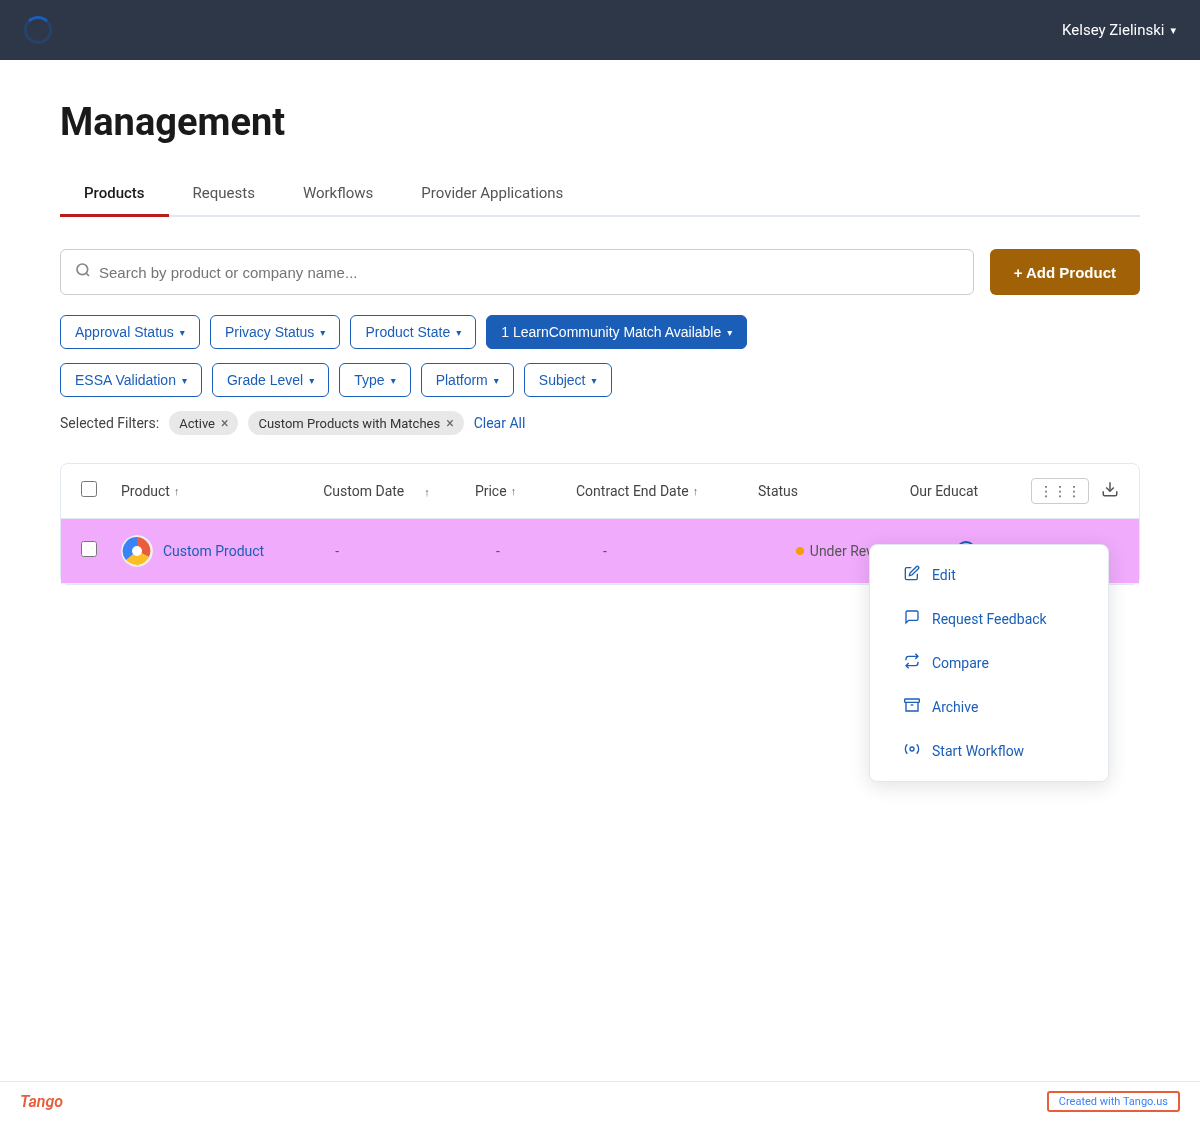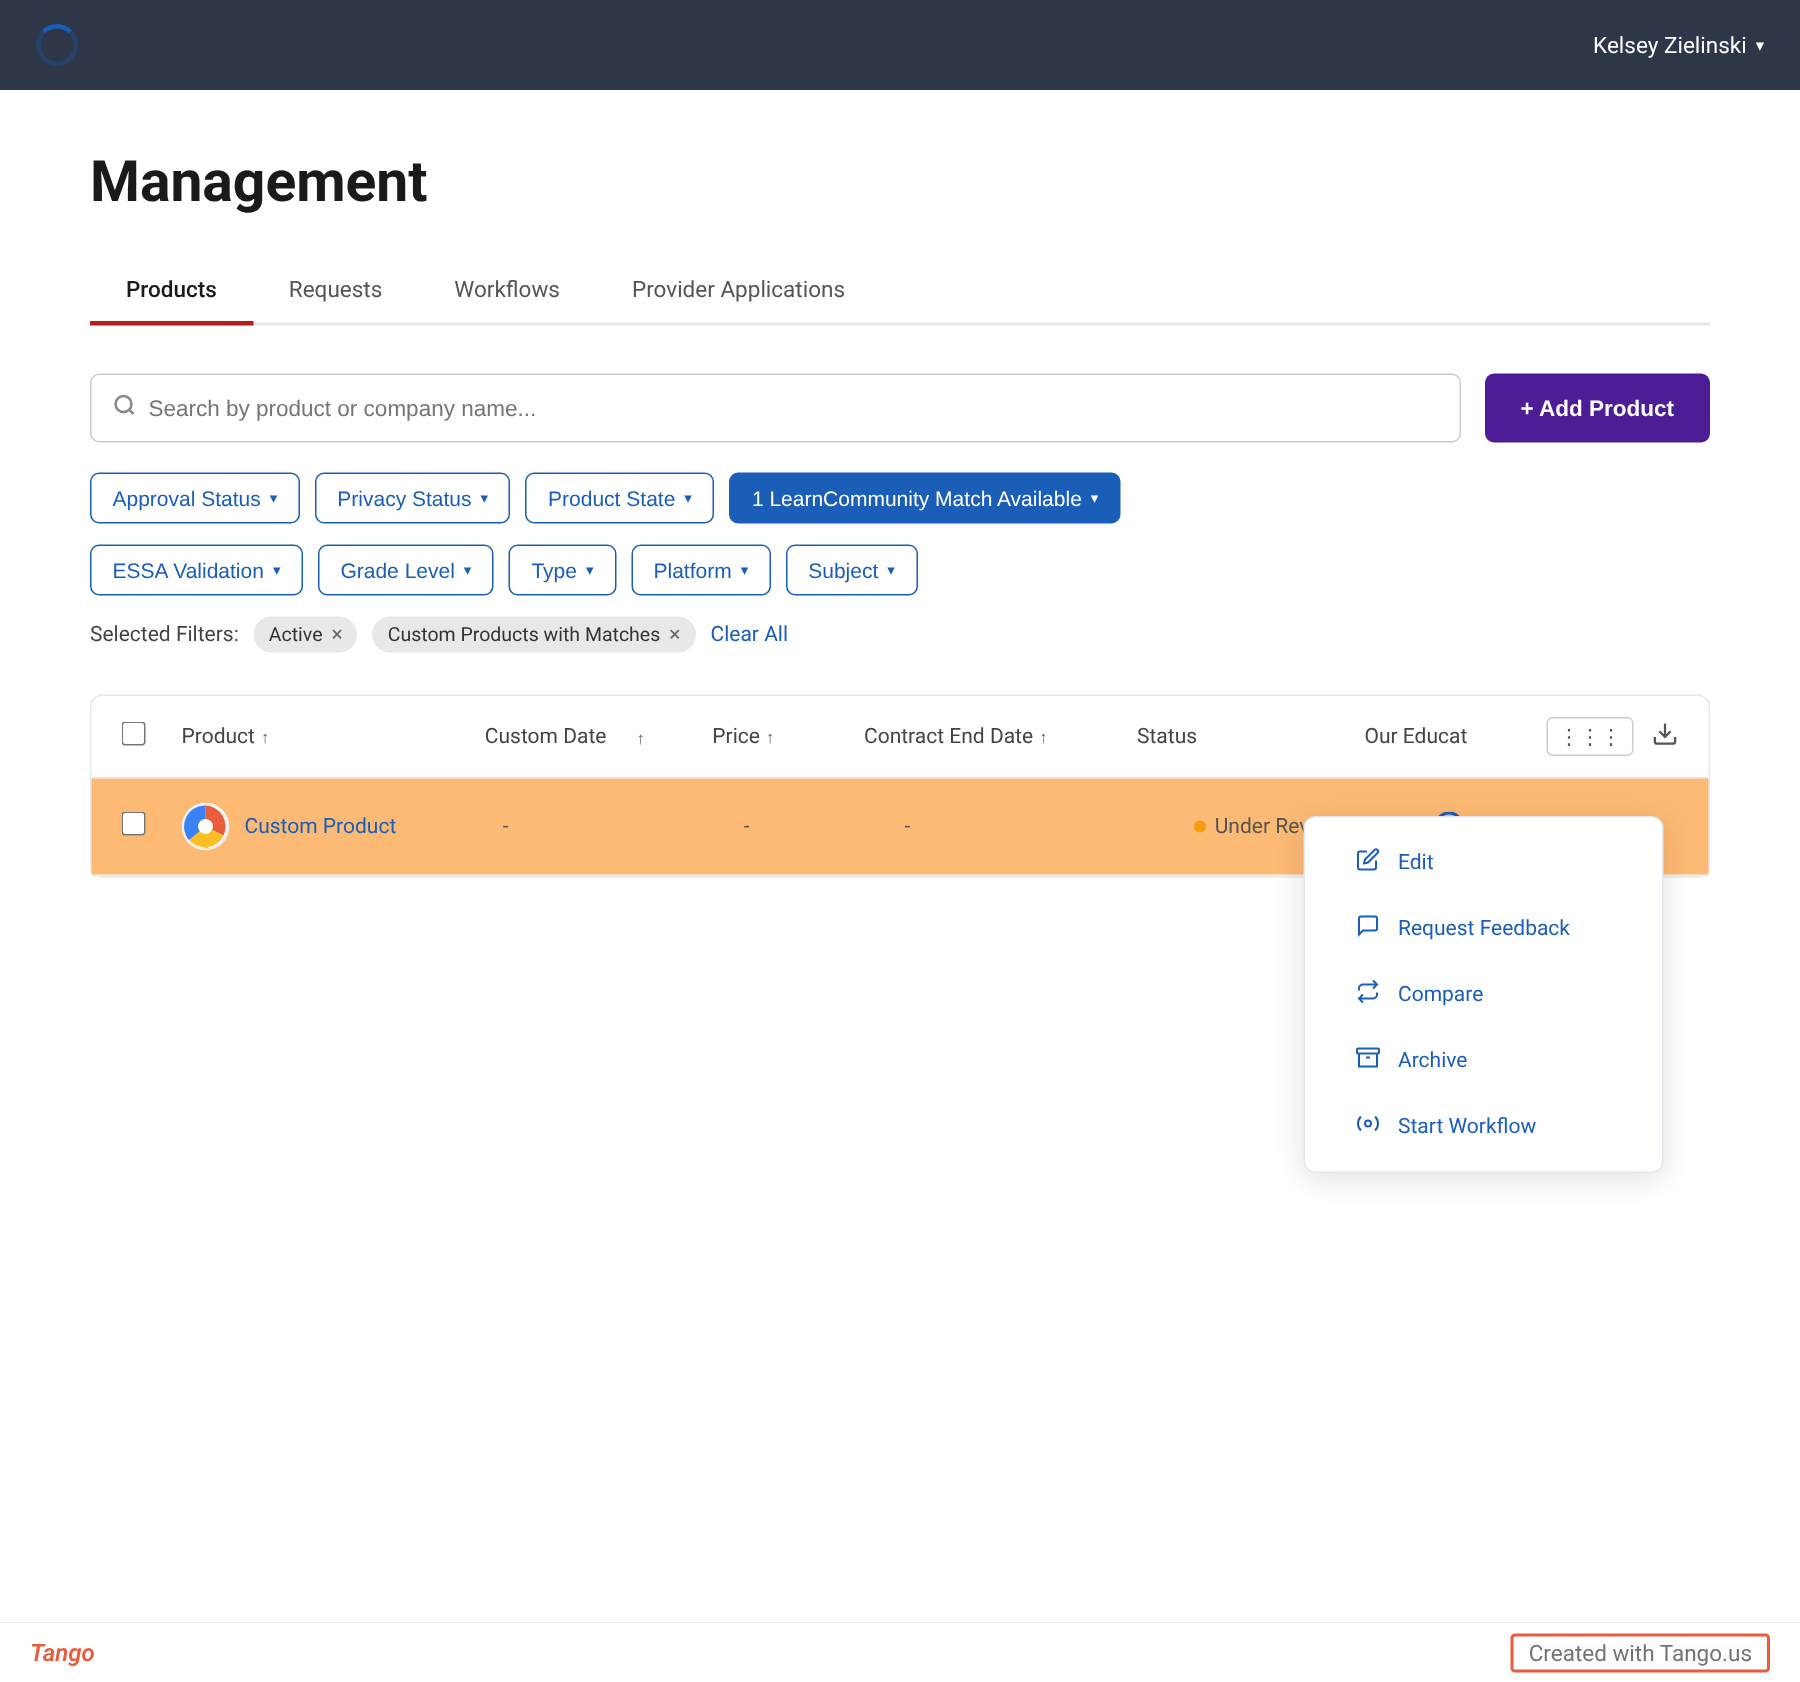--- a/index.html
+++ b/index.html
@@ -82,21 +82,21 @@
       border: none;
       outline: none;
       font-size: 15px;
       color: #555;
       width: 100%;
       background: transparent;
     }
     .search-icon-svg { color: #888; margin-right: 8px; flex-shrink: 0; }
 
     .add-product-btn {
-      background: #4c1d95;
+      background: #a16207;
       color: #fff;
       border: none;
       border-radius: 6px;
       padding: 0 24px;
       height: 46px;
       font-size: 15px;
       font-weight: 600;
       cursor: pointer;
       display: flex;
       align-items: center;
@@ -176,21 +176,21 @@
     .th-our-educat { flex: 1.2; font-size: 14px; color: #444; overflow: hidden; text-overflow: ellipsis; white-space: nowrap; }
     .th-actions { display: flex; gap: 12px; align-items: center; margin-left: auto; }
 
     .sort-arrow { font-size: 11px; color: #666; }
 
     .table-row {
       display: flex;
       align-items: center;
       padding: 16px 20px;
       border-bottom: 1px solid #f0f0f0;
-      background: #fdba74;
+      background: #f0abfc;
       gap: 0;
     }
     .td-checkbox { width: 40px; flex-shrink: 0; }
     .td-product { flex: 2; display: flex; align-items: center; gap: 10px; }
     .td-custom-date { flex: 1.5; font-size: 14px; color: #555; }
     .td-price { flex: 1; font-size: 14px; color: #555; }
     .td-contract { flex: 1.8; font-size: 14px; color: #555; }
     .td-status { flex: 1.5; font-size: 14px; color: #555; display: flex; align-items: center; gap: 6px; }
     .td-our-educat { flex: 1.2; font-size: 14px; color: #555; }
     .td-menu { margin-left: auto; }
@@ -292,22 +292,22 @@
       z-index: 50;
       text-align: center;
     }
     .tango-logo {
       color: #e85d3b;
       font-size: 16px;
       font-weight: 600;
       font-style: italic;
     }
     .tango-credit {
-      font-size: 15px;
-      color: #737373;
+      font-size: 11px;
+      color: #3b82f6;
       border: 2px solid #e85d3b;
       padding: 2px 10px;
       border-radius: 3px;
     }
 
     
     .nav-spinner {
       width: 28px;
       height: 28px;
       border: 3px solid rgba(26,94,184,0.3);

